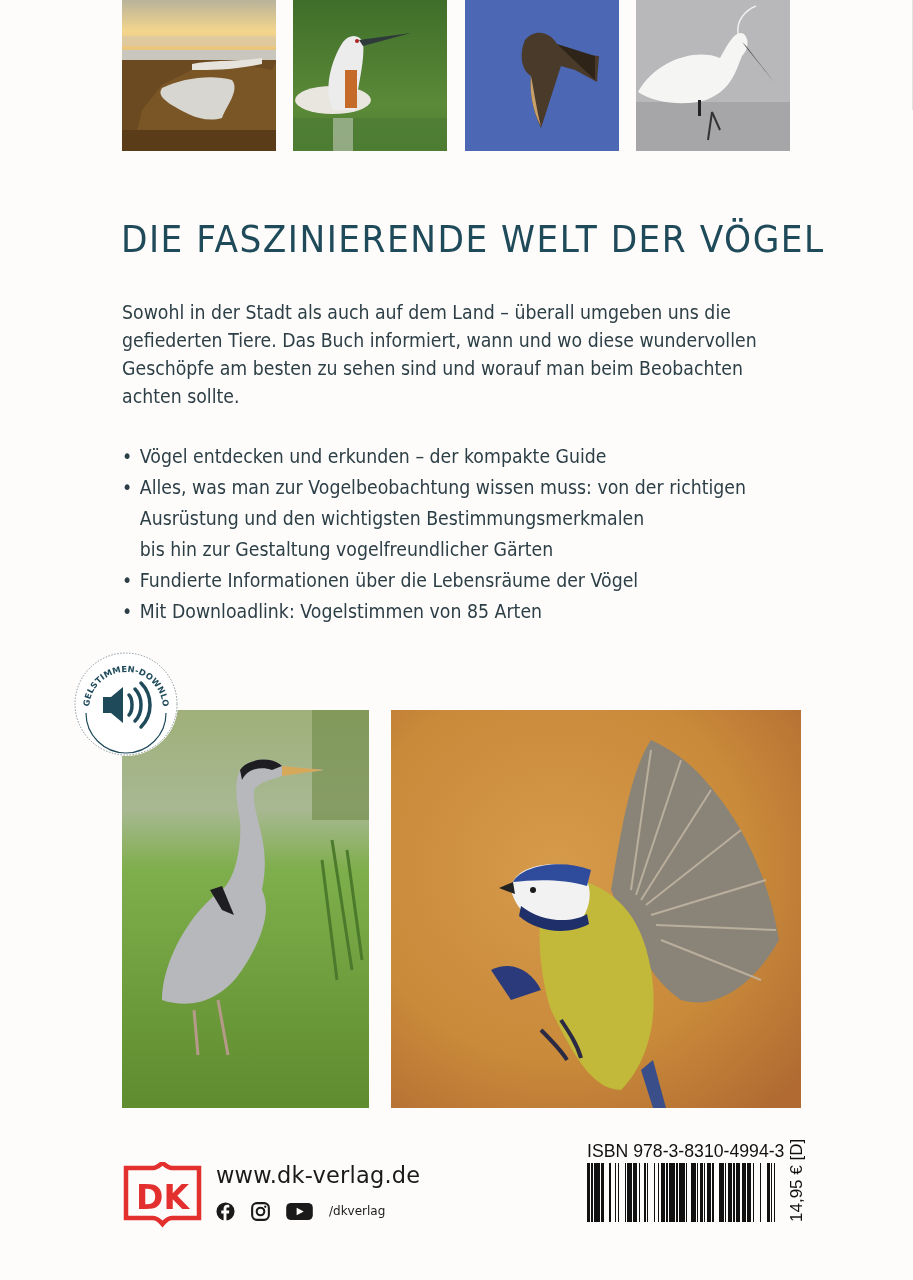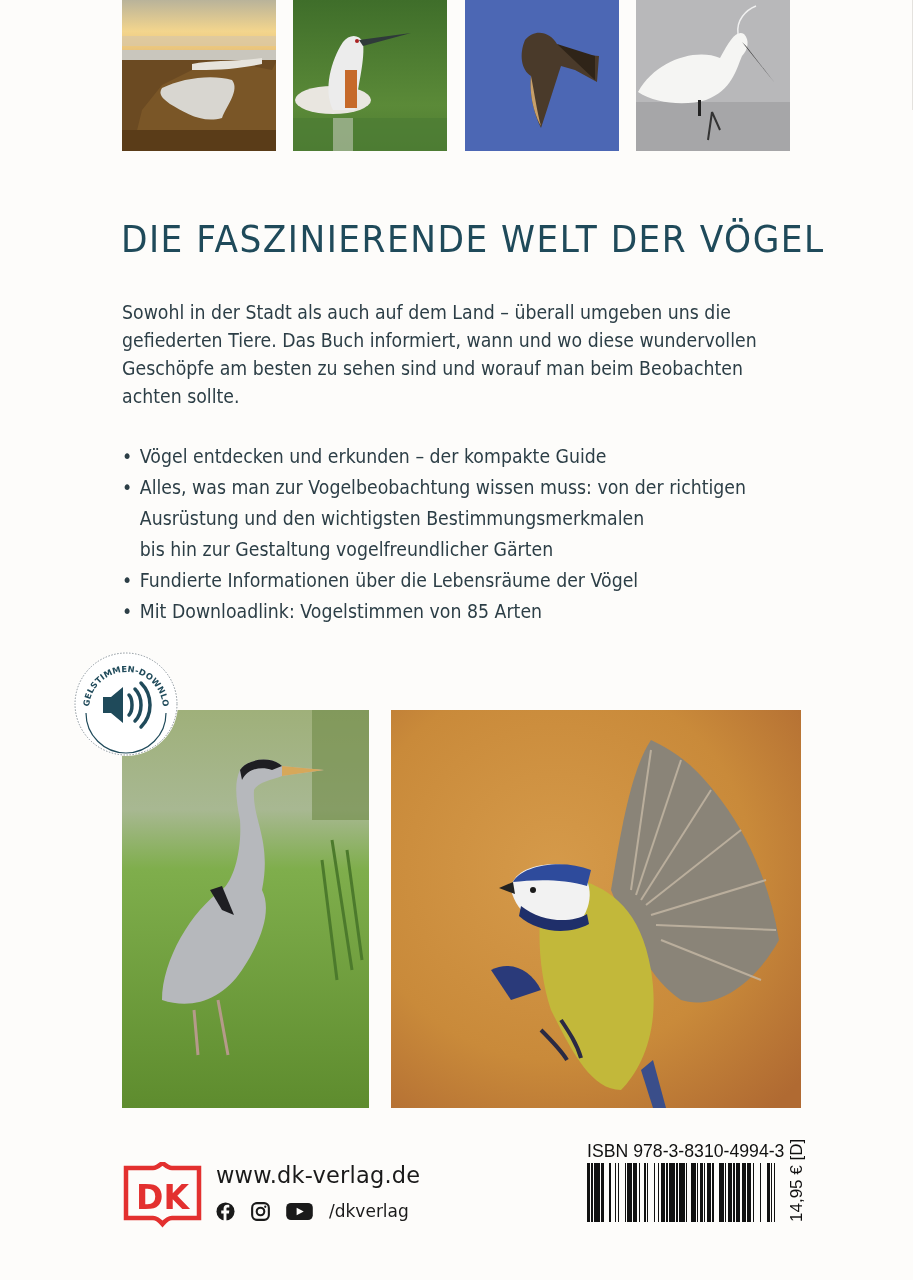--- a/index.html
+++ b/index.html
@@ -44,21 +44,21 @@
 
   .badge { position:absolute; left:73px; top:651px; width:106px; height:106px; }
 
   .dk-logo { position:absolute; left:123px; top:1162px; width:79px; height:66px; }
   .url {
     position:absolute; left:216px; top:1162px; font-size:22.5px; color:#1a1a1a;
     font-family:"DejaVu Sans", sans-serif; letter-spacing:0.2px;
   }
   .social { position:absolute; left:216px; top:1200px; height:22px; display:flex; align-items:center; }
   .social .ic { display:block; margin-right:16px; }
-  .handle { font-size:17px; color:#1a1a1a; font-family:"DejaVu Sans", sans-serif; margin-left:0px; }
+  .handle { font-size:12px; color:#1a1a1a; font-family:"DejaVu Sans", sans-serif; margin-left:0px; }
 
   .isbn {
     position:absolute; left:587px; top:1140px; font-size:19px; color:#111;
     font-family:"Liberation Sans", sans-serif; white-space:nowrap;
     transform:scaleX(0.93); transform-origin:left top;
   }
   .barcode { position:absolute; left:587px; top:1163px; width:190px; height:59px; display:flex; }
   .barcode i { display:block; height:100%; }
   .price {
     position:absolute; left:787px; top:1222px; font-size:17px; color:#111;

